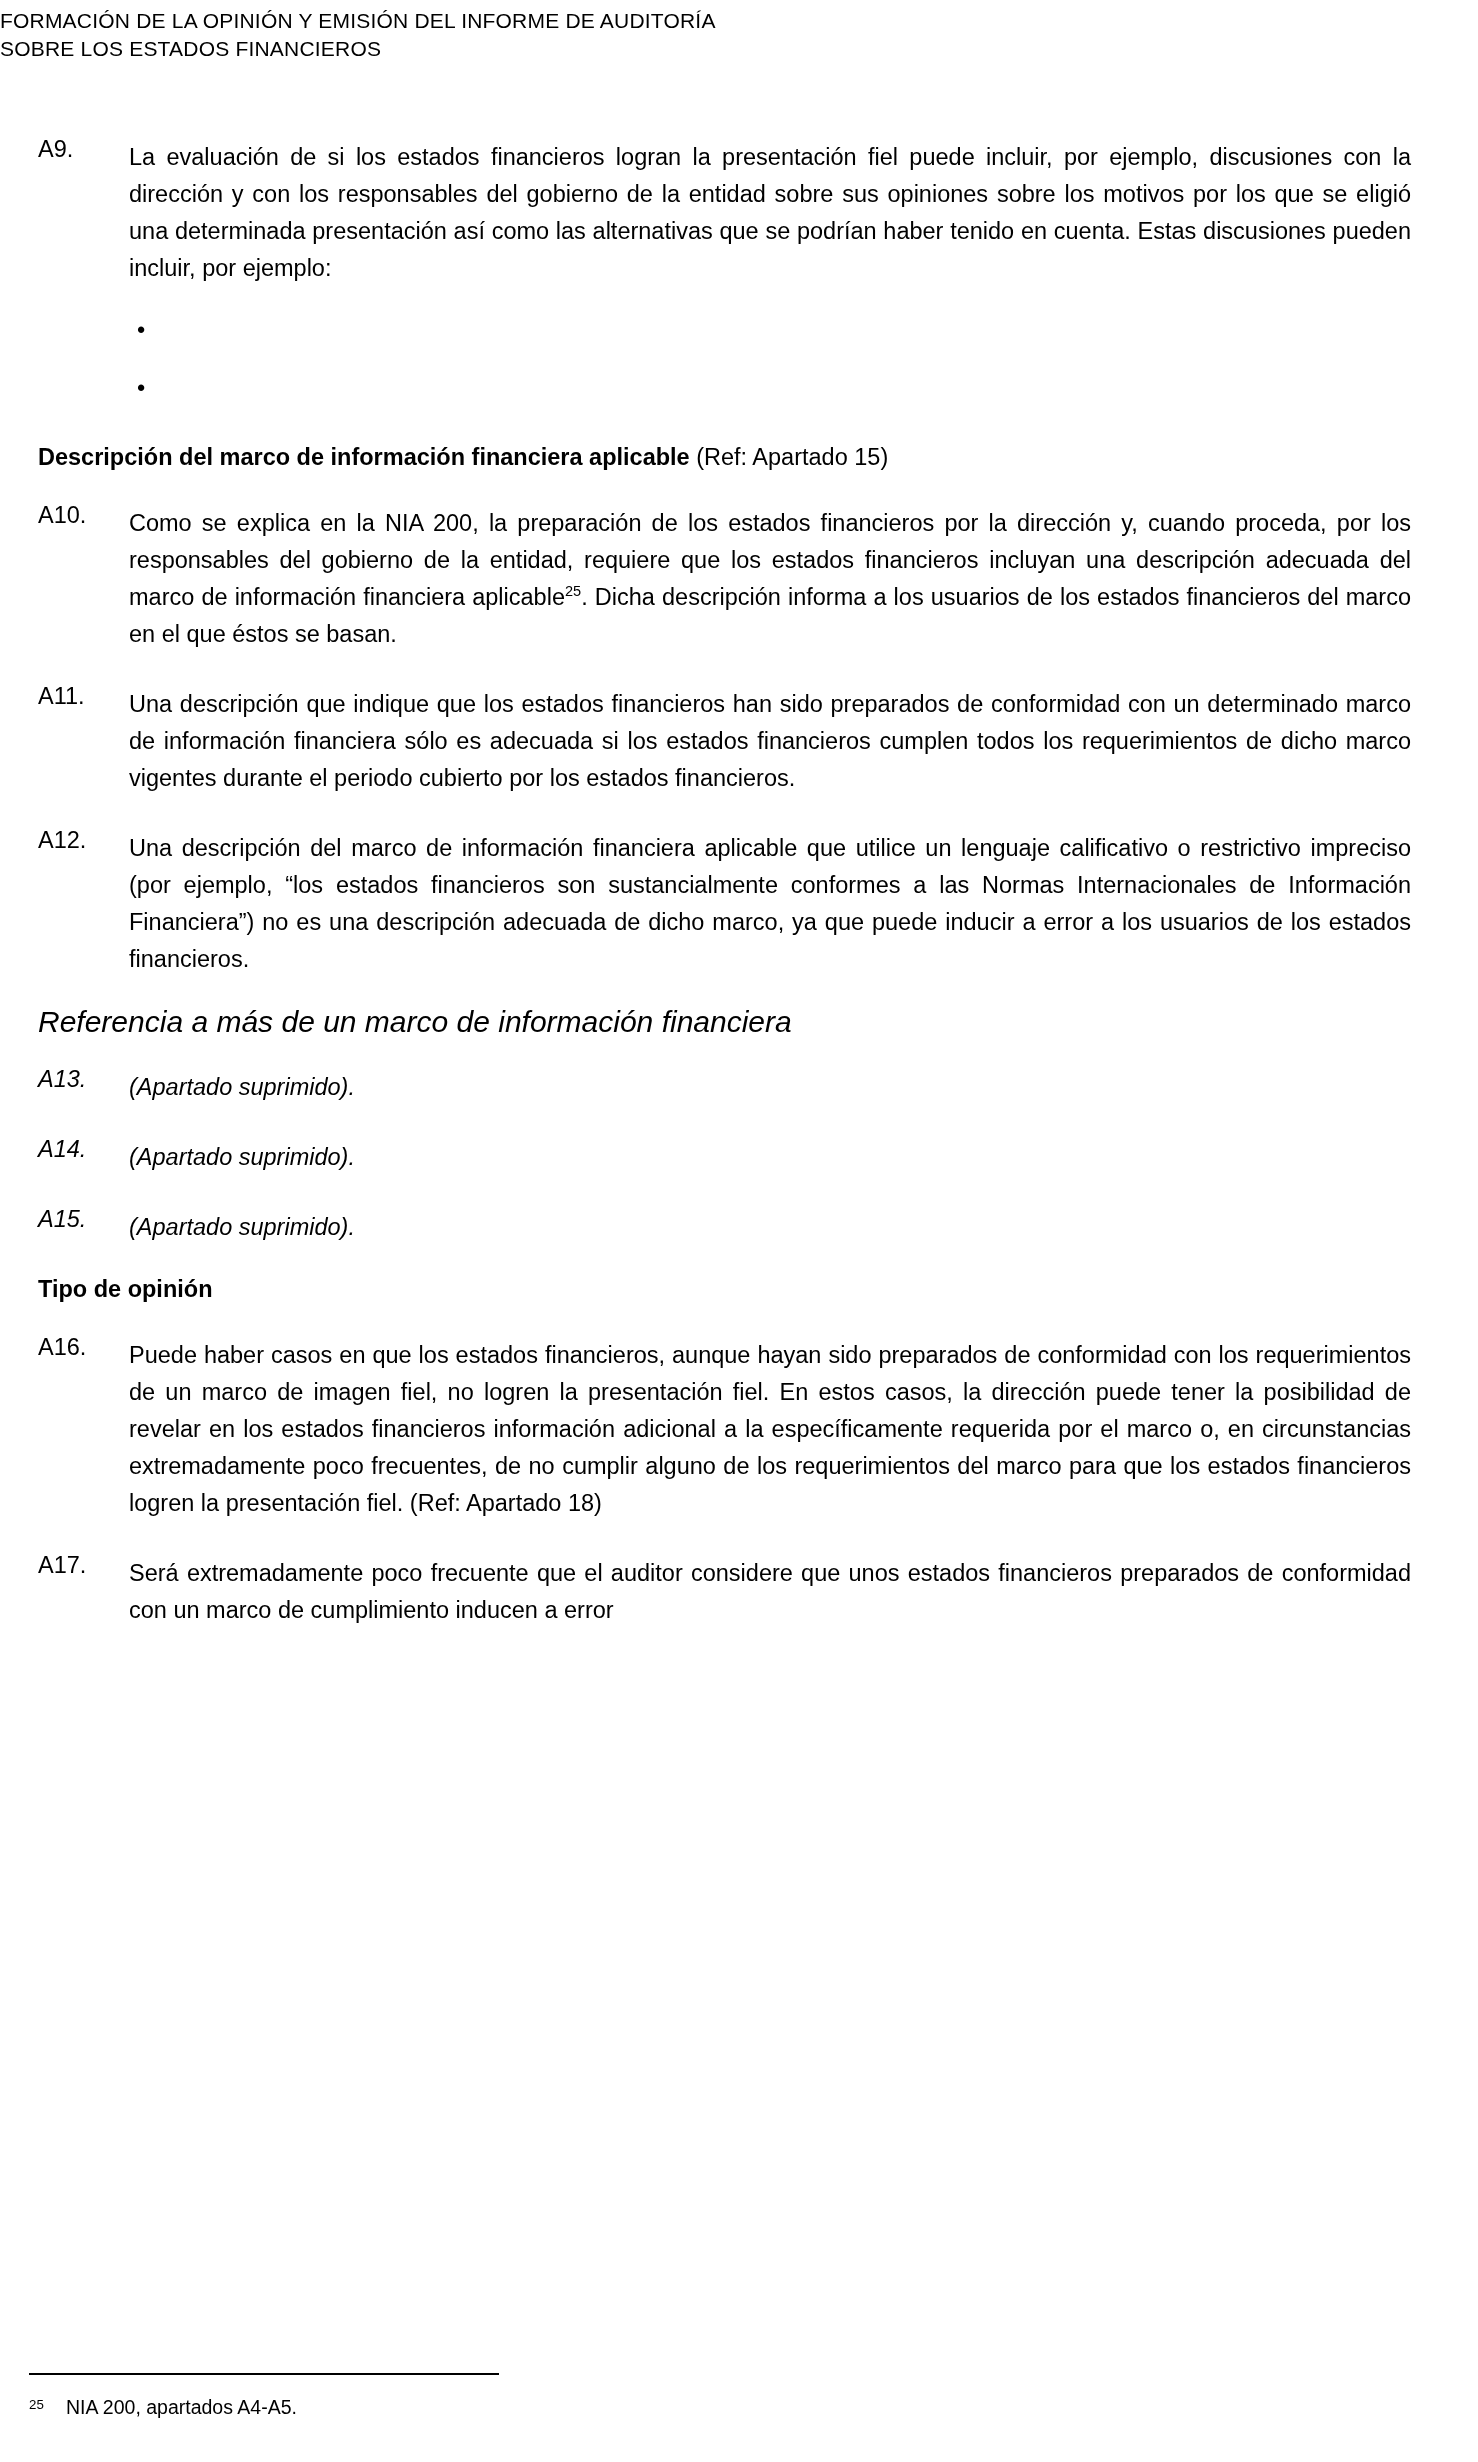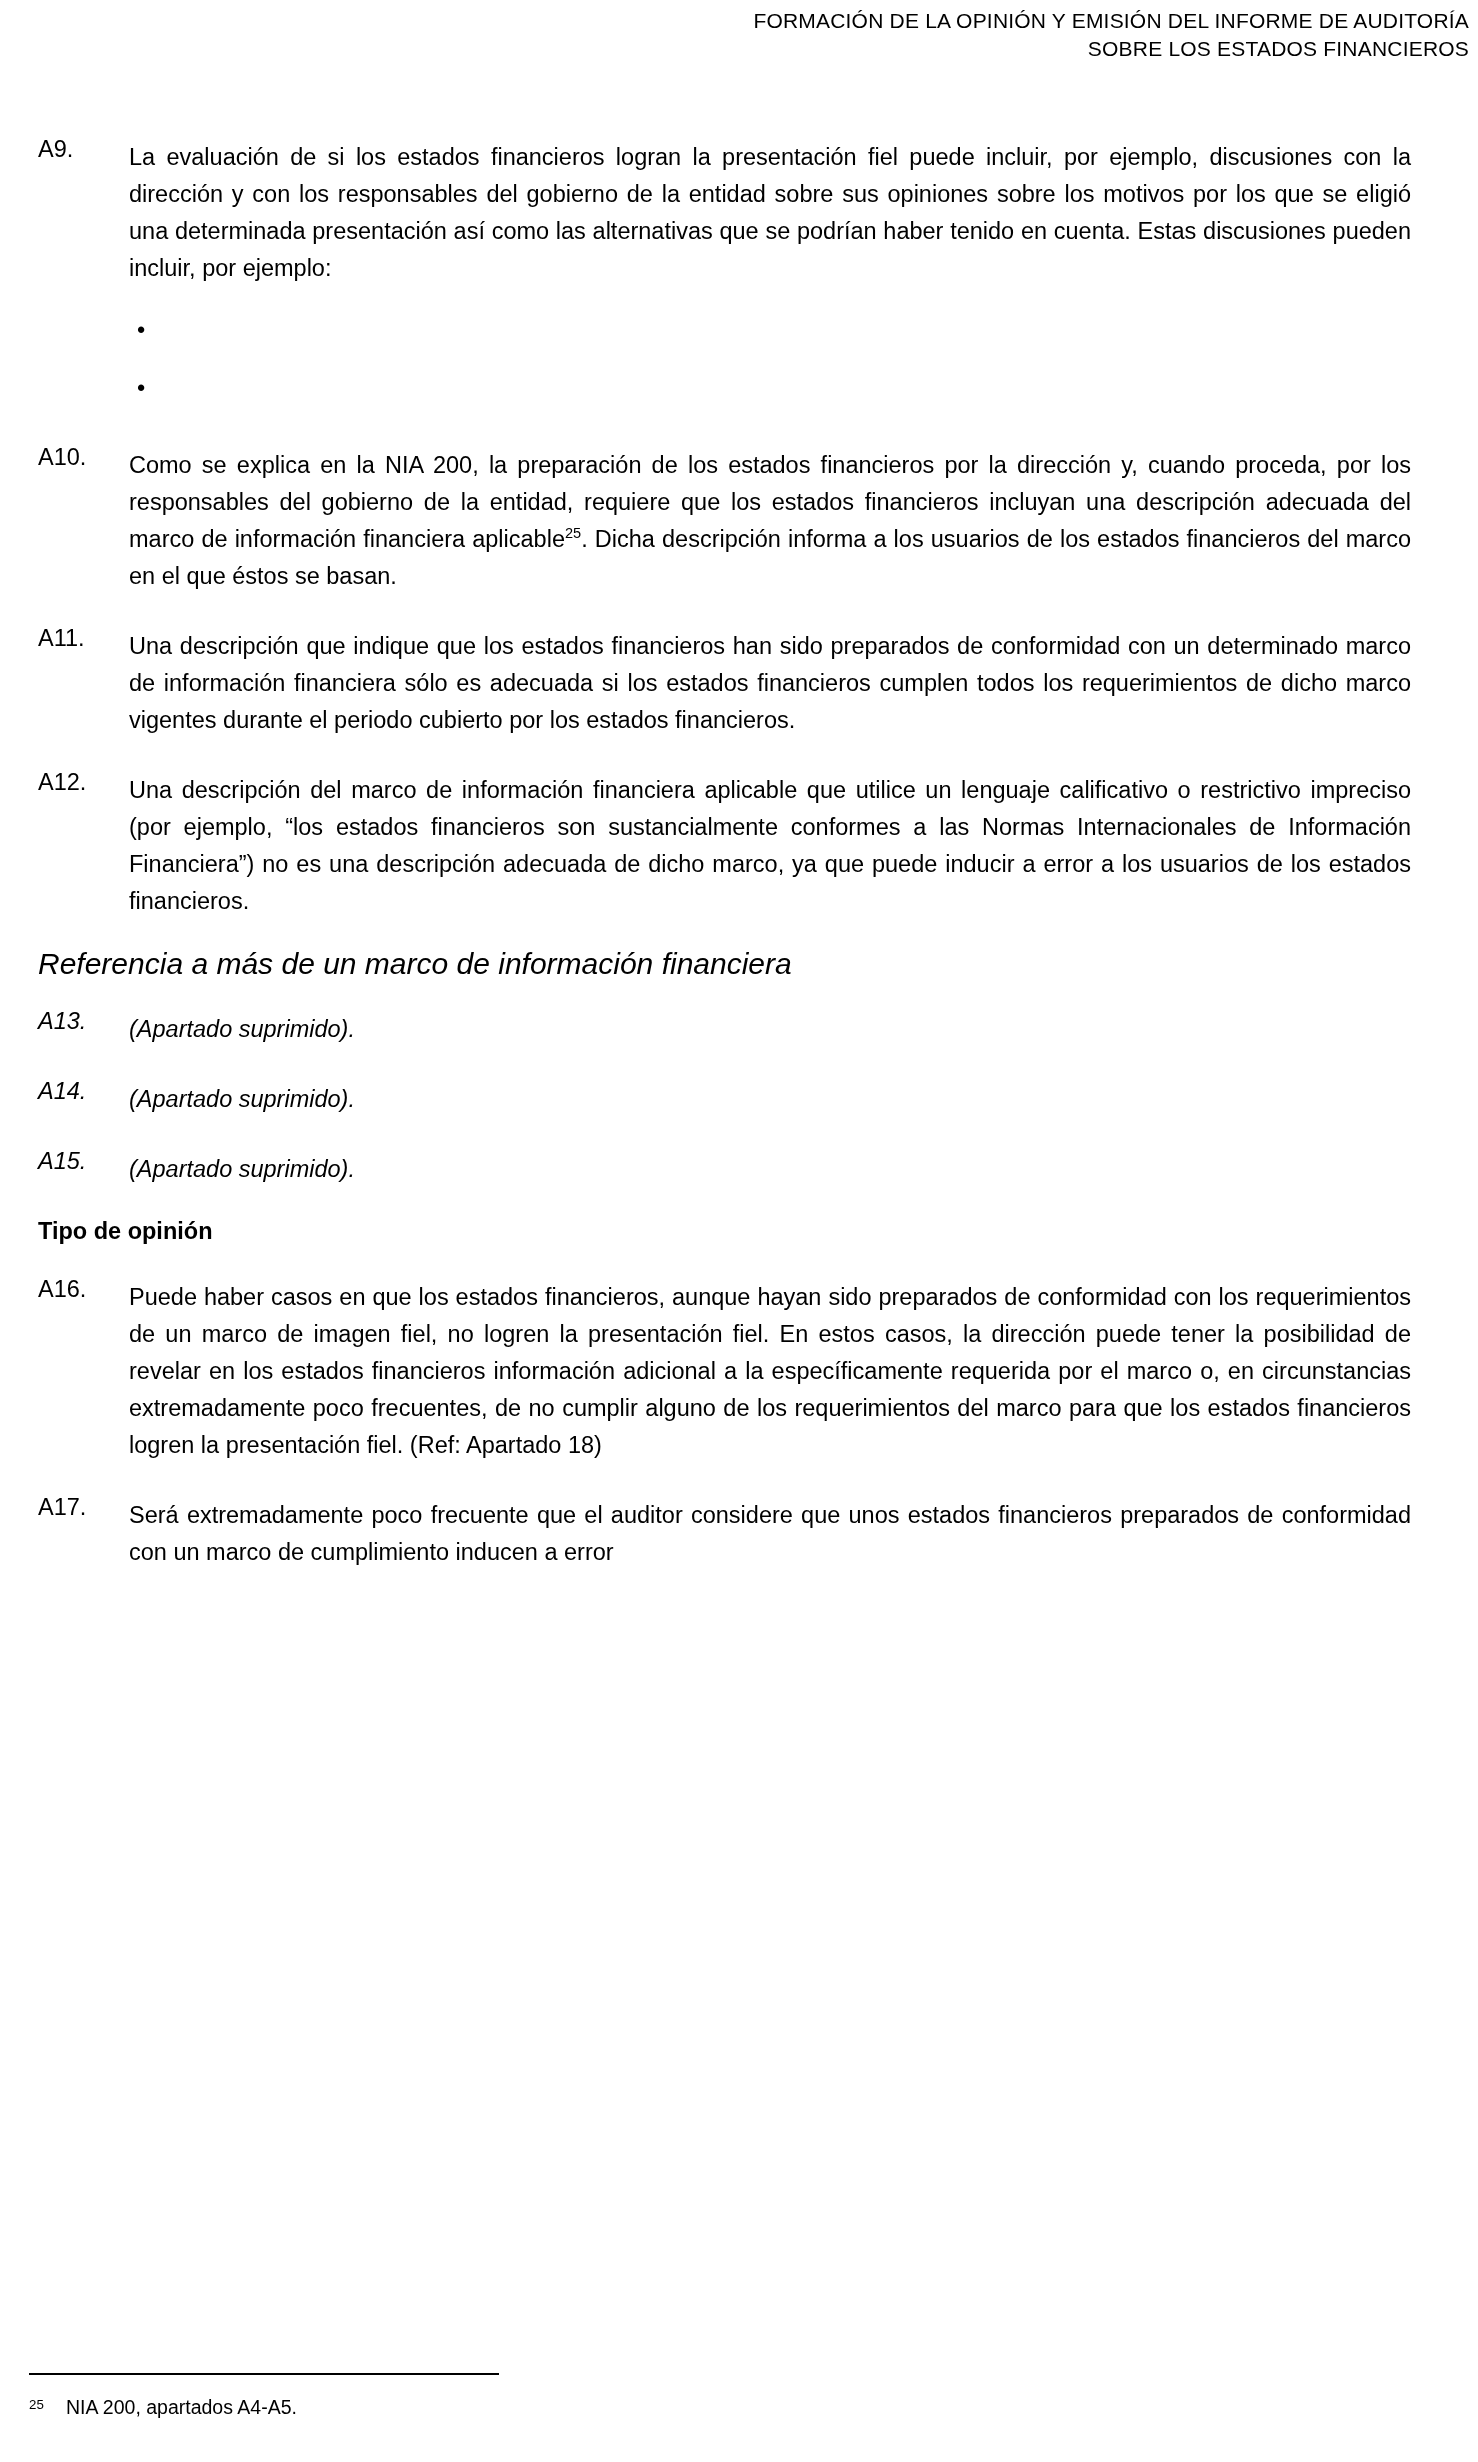--- a/index.html
+++ b/index.html
@@ -20,21 +20,21 @@
     padding: 0;
     overflow: hidden;
   }
 
   
   .doc-header {
     position: absolute;
     top: 7px;
     left: 0;
     width: 1469px;
-    text-align: right;
+    text-align: left;
     font-size: 21px;
     line-height: 27.5px;
     letter-spacing: 0.2px;
     font-weight: 400;
   }
   .doc-header .hdr-line { display: block; white-space: nowrap; }
 
   
   .content {
     position: absolute;
@@ -171,20 +171,23 @@
       <div class="bullet">
         <span class="dot">•</span>
       </div>
       <div class="bullet">
         <span class="dot">•</span>
       </div>
     </div>
 
     <div class="spacer-sm"></div>
 
+    <div class="heading-bold">
+      <span>Descripción del marco de información financiera aplicable</span><span class="reftail"> (Ref: Apartado 15)</span>
+    </div>
 
     <div class="para">
       <span class="num">A10.</span>
       <span class="body"><span>Como se explica en la NIA 200, la preparación de los estados financieros por la dirección y, cuando proceda, por los responsables del gobierno de la entidad, requiere que los estados financieros incluyan una descripción adecuada del marco de información financiera aplicable</span><sup class="fnref">25</sup><span>. Dicha descripción informa a los usuarios de los estados financieros del marco en el que éstos se basan.</span></span>
     </div>
 
     <div class="para">
       <span class="num">A11.</span>
       <span class="body">Una descripción que indique que los estados financieros han sido preparados de conformidad con un determinado marco de información financiera sólo es adecuada si los estados financieros cumplen todos los requerimientos de dicho marco vigentes durante el periodo cubierto por los estados financieros.</span>
     </div>

